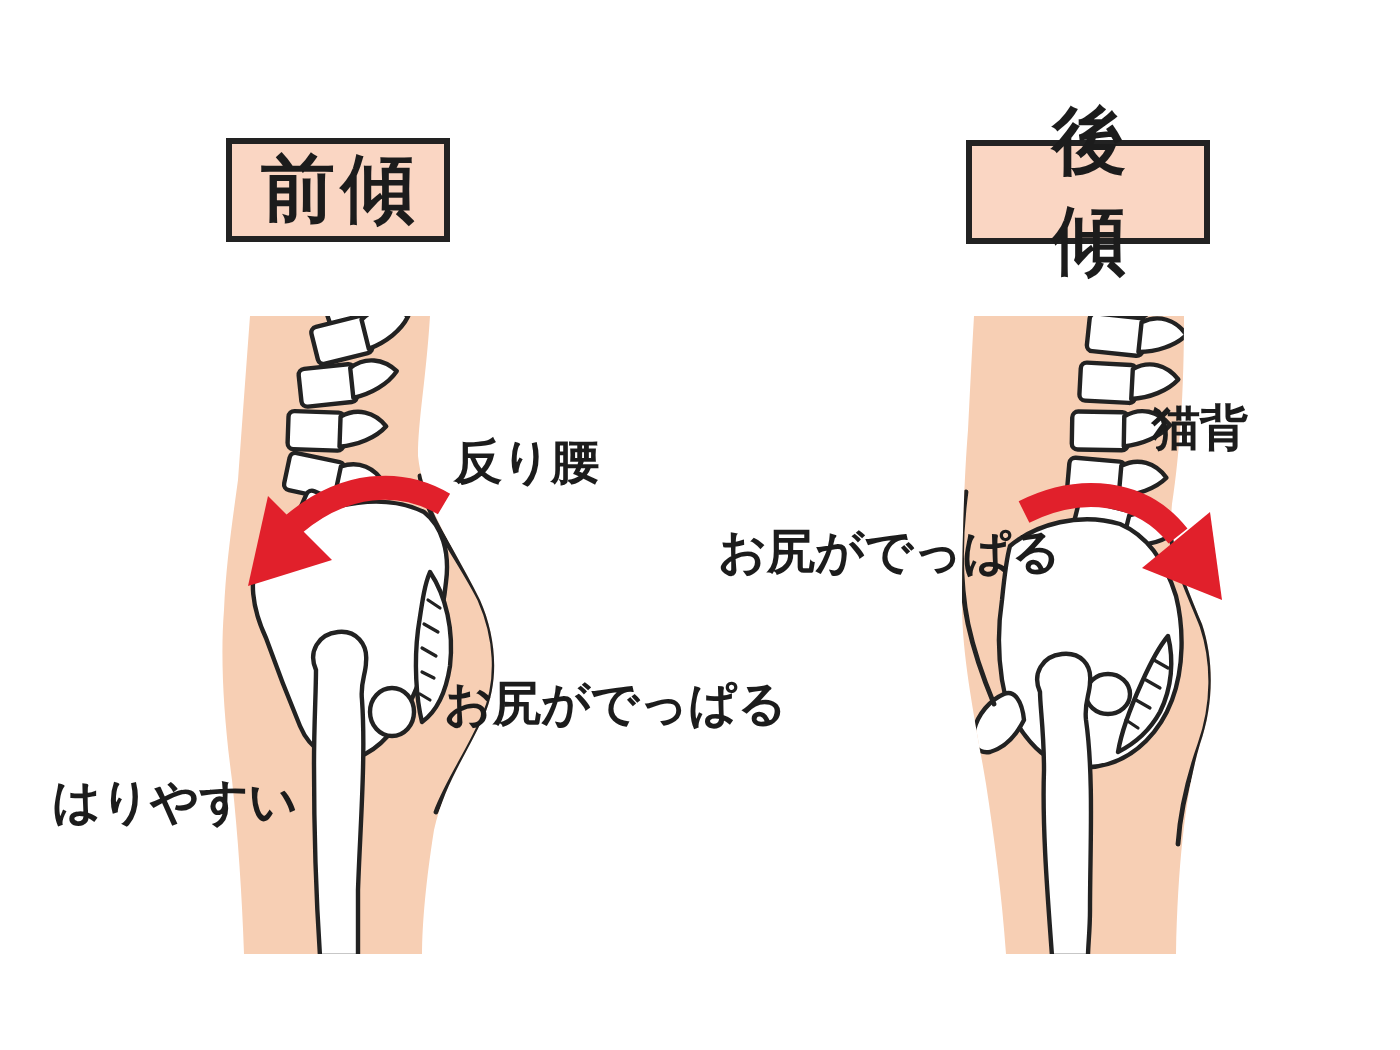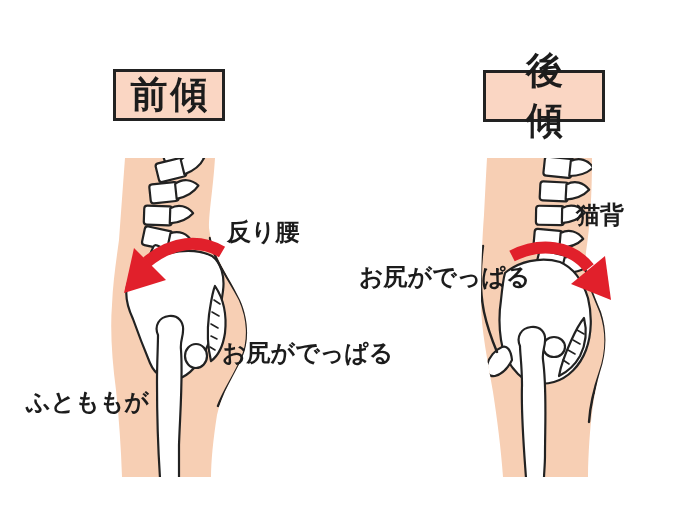--- a/index.html
+++ b/index.html
@@ -131,19 +131,19 @@
       </g>
     </g>
   </svg>
 
   <div class="title-box" style="left:113px;top:69px;width:112px;height:52px;">前傾</div>
   <div class="title-box" style="left:483px;top:70px;width:122px;height:52px;padding-left:40px;">後傾</div>
 
   <div class="caption" style="left:222px;top:341px;">お尻がでっぱる</div>
   <div class="caption" style="left:227px;top:220px;">反り腰</div>
   <div class="caption two-line" style="left:26px;top:390px;">
-    <div>ふとももが</div>
+    <div>はりやすい</div>
   </div>
 
   <div class="caption" style="left:359px;top:265px;">お尻がでっぱる</div>
   <div class="caption" style="left:576px;top:203px;">猫背</div>
 
 </div>
 
 </body></html>

